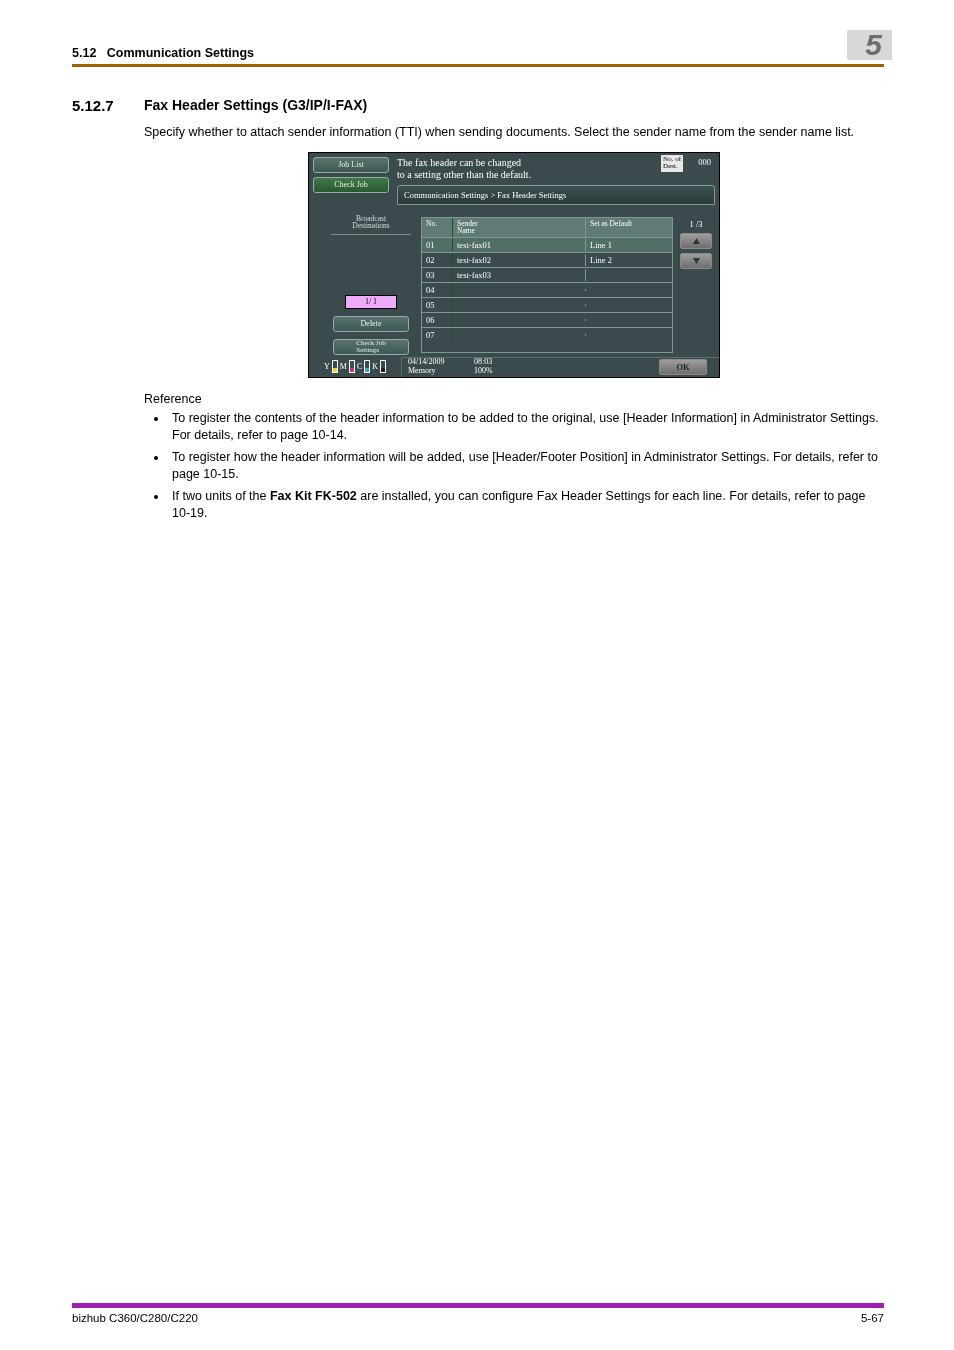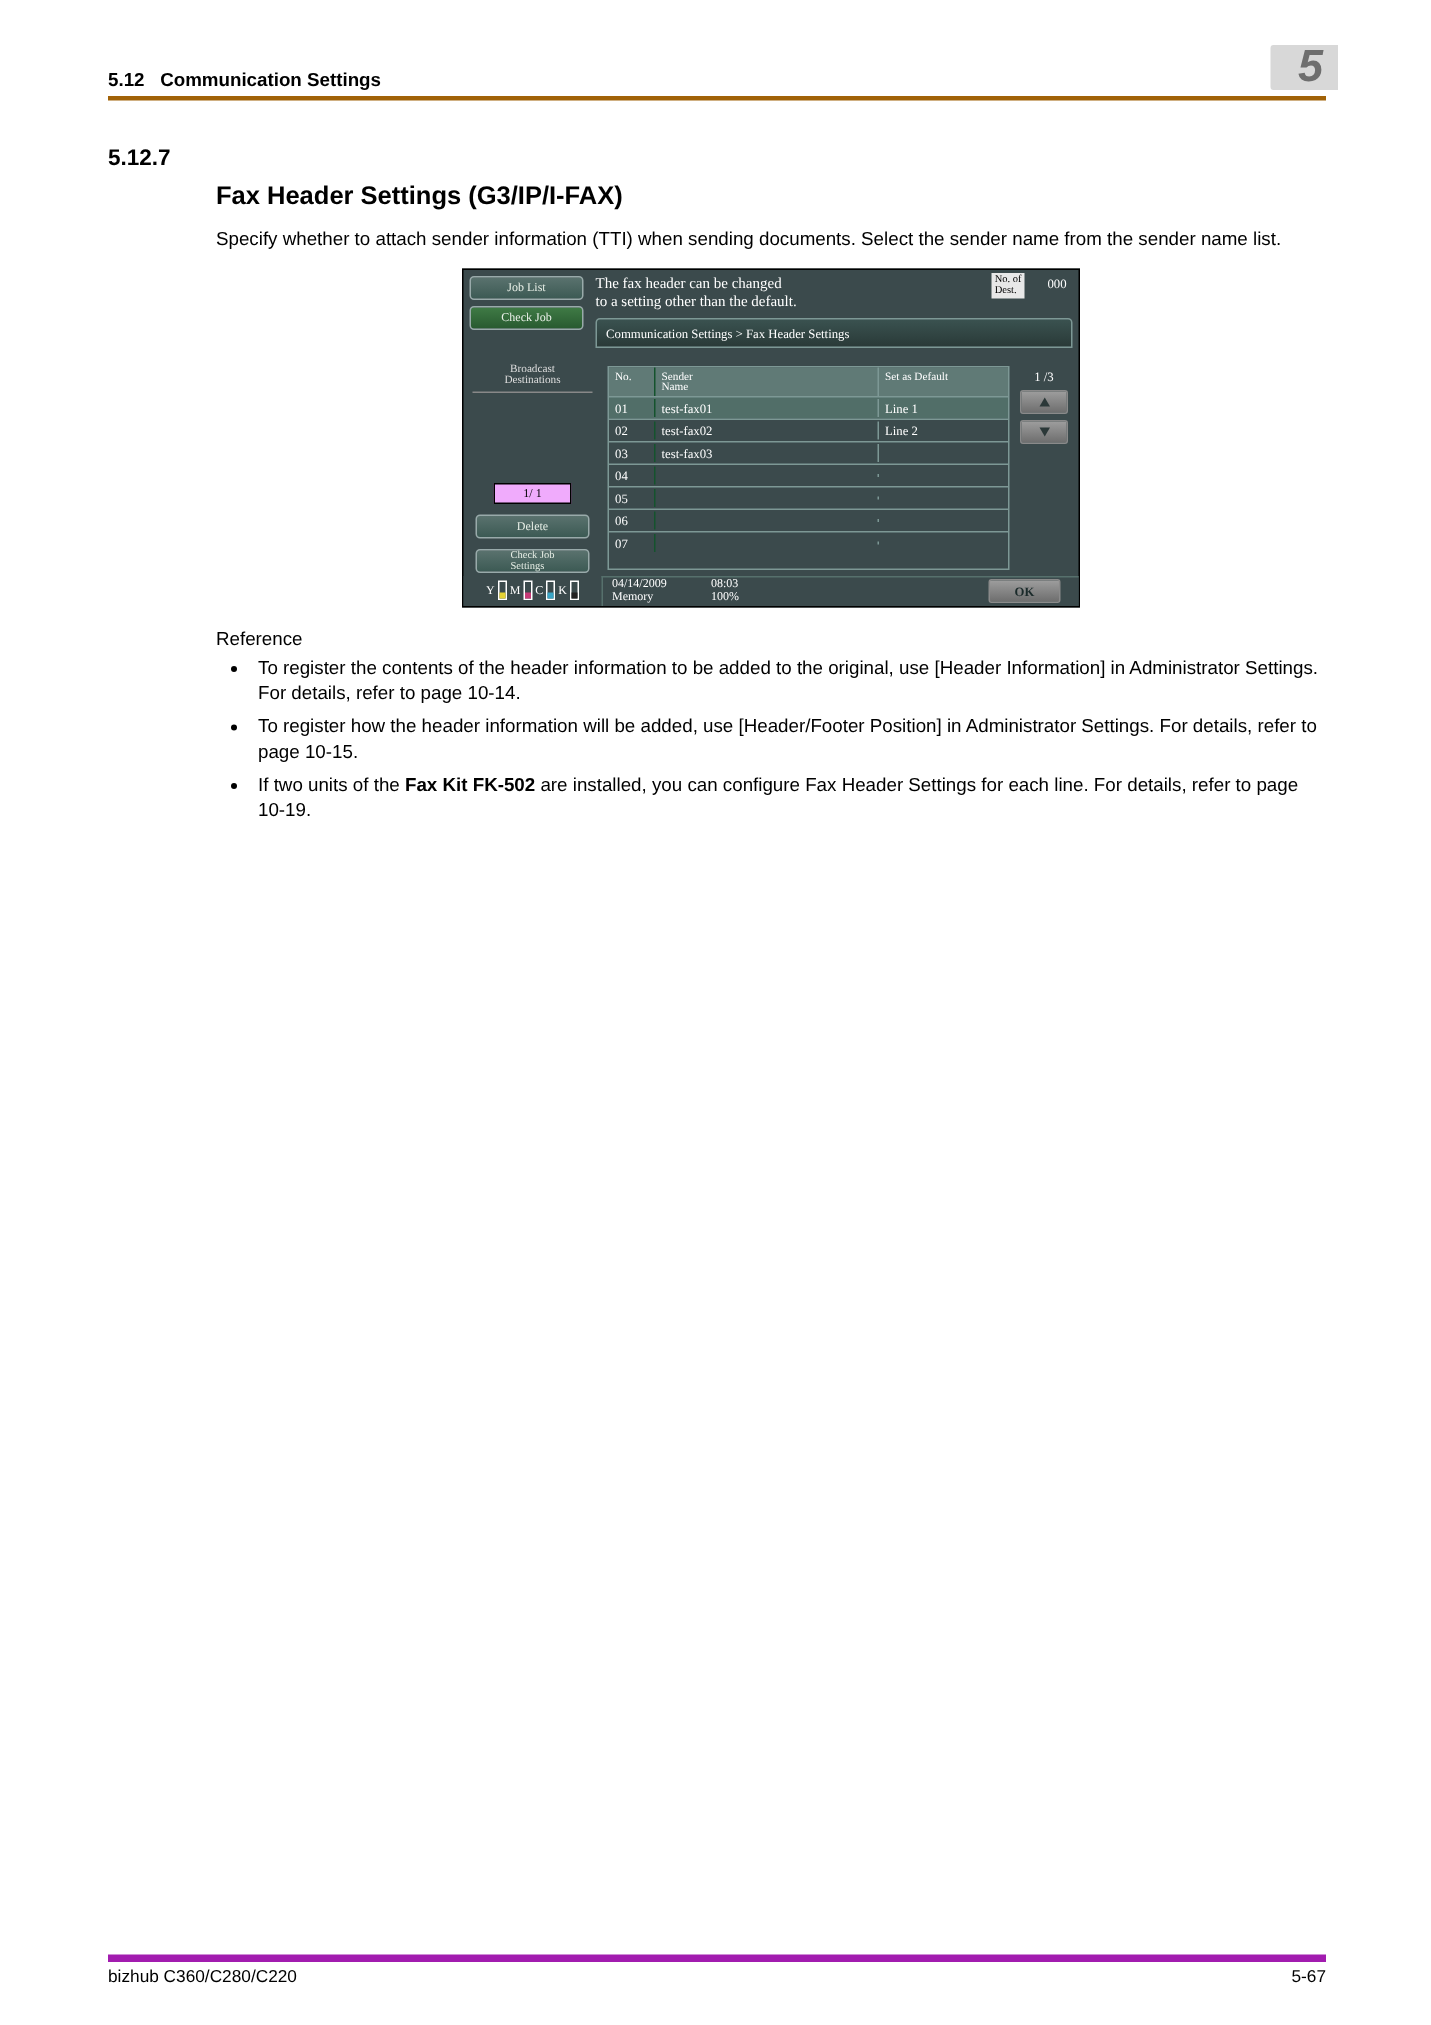--- a/index.html
+++ b/index.html
@@ -42,23 +42,22 @@
     display: flex;
     margin-top: 30px;
   }
   .sec-num {
     font-size: 15px;
     font-weight: bold;
     width: 72px;
     flex: none;
   }
   .sec-title {
-    font-size: 17px;
+    font-size: 14px;
     font-weight: bold;
-    margin-top: 24px;
   }
   .body-text {
     margin-left: 72px;
     font-size: 12.5px;
     line-height: 1.4;
     margin-top: 10px;
   }
   .screenshot-wrap {
     margin-left: 72px;
     margin-top: 10px;
@@ -138,21 +137,21 @@
     font-size: 8.5px;
     color: #fff;
   }
   .dev-middle {
     display: flex;
     min-height: 150px;
   }
   .left-nav {
     width: 84px;
     flex: none;
-    padding: 4px 4px 2px 4px;
+    padding: 4px 4px 2px 20px;
     display: flex;
     flex-direction: column;
     align-items: center;
     justify-content: space-between;
   }
   .left-nav-top {
     width: 100%;
     text-align: center;
     margin-top: 4px;
   }

